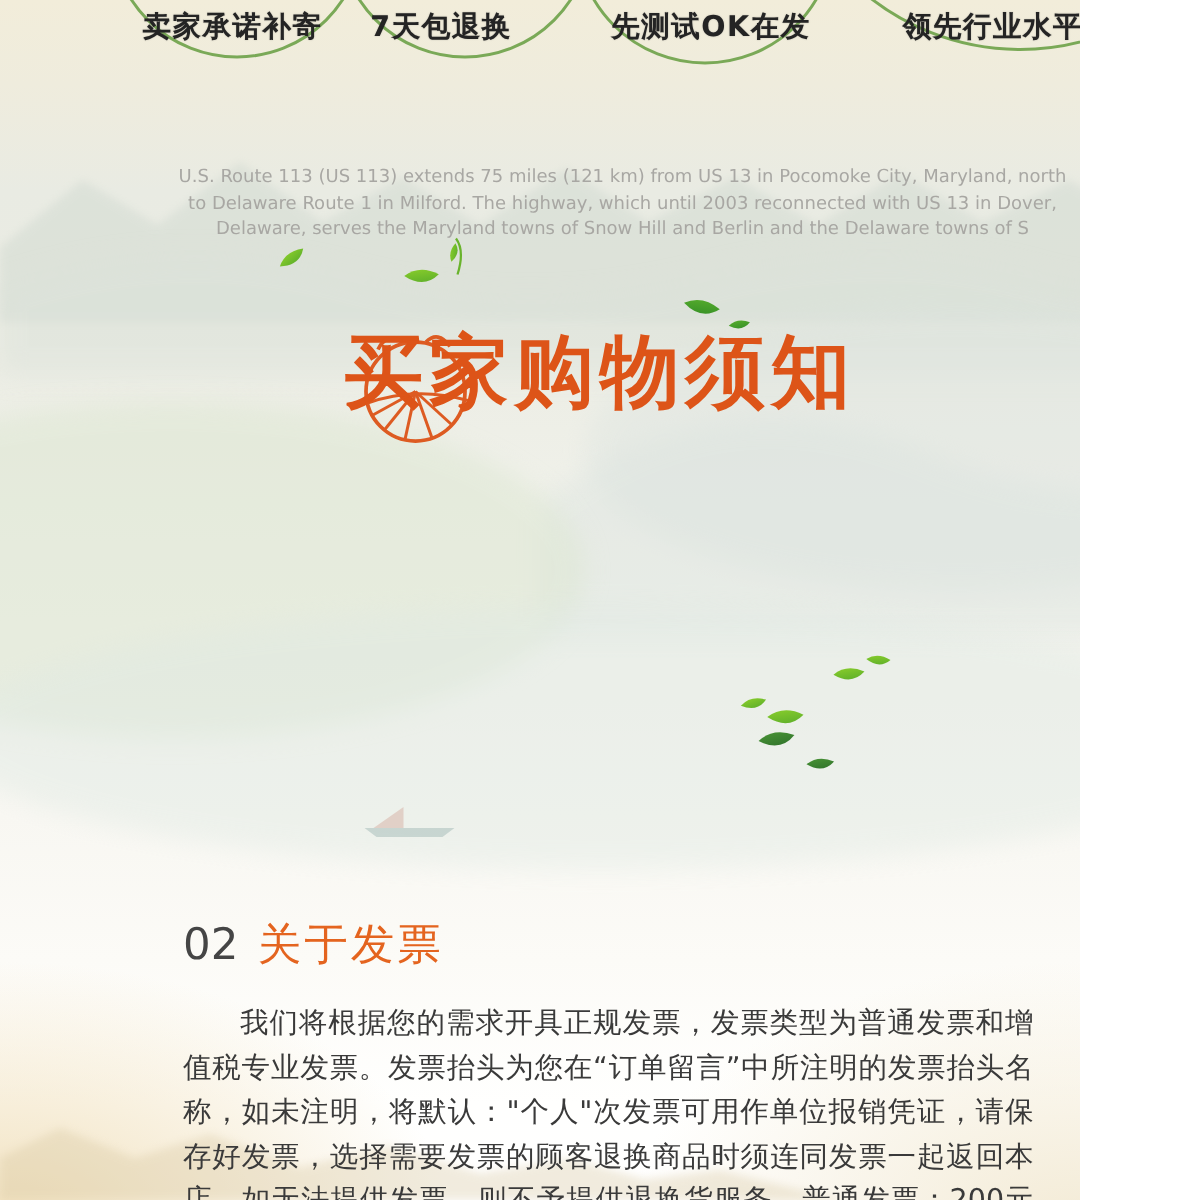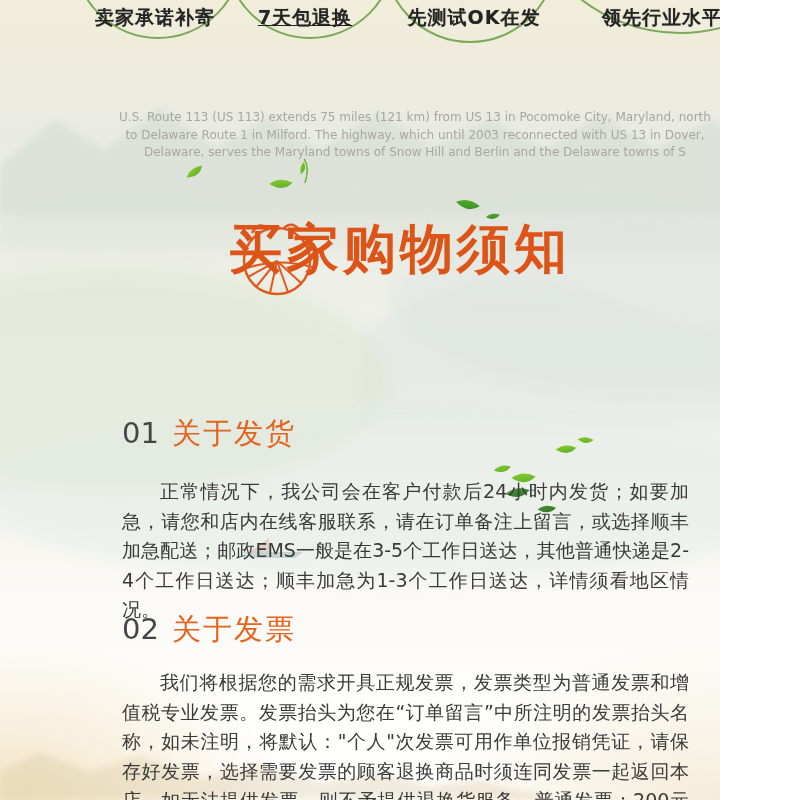--- a/index.html
+++ b/index.html
@@ -13,21 +13,21 @@
   }
   svg{display:block;}
   .bg-art{position:absolute;left:0;top:0;width:800px;height:800px;pointer-events:none;}
   .rings{position:absolute;left:0;top:0;width:800px;height:62px;pointer-events:none;}
   .badge-label{
     position:absolute;top:5px;transform:translateX(-50%);
     font-size:19px;font-weight:bold;color:#242424;letter-spacing:1px;white-space:nowrap;
     text-shadow:0 0 1px rgba(60,60,60,.35);
   }
   .badge-label.b1{left:155px;}
-  .badge-label.b2{left:305px;text-decoration:underline;}
+  .badge-label.b2{left:294px;}
   .badge-label.b3{left:474px;}
   .badge-label.b4{left:662px;}
   .intro{
     position:absolute;left:100px;top:94px;width:600px;margin:15px;
     text-align:center;font-size:12px;line-height:17.5px;color:#a8a7a3;
   }
   .leaves{position:absolute;left:0;top:0;width:800px;height:800px;pointer-events:none;}
   .title-wrap{position:absolute;left:0;top:212px;width:800px;text-align:center;}
   .page-title{
     margin:0;display:inline-block;
@@ -149,26 +149,20 @@
         <path d="M0,2 Q8,-8 22,-5 Q15,7 0,2 Z" fill="url(#lg)"></path>
       </g>
     <g transform="translate(506,492) rotate(8) scale(1.05)">
         <path d="M0,2 Q8,-8 22,-5 Q15,7 0,2 Z" fill="url(#lgk)"></path>
       </g>
     <g transform="translate(538,508) rotate(12) scale(0.8)">
         <path d="M0,2 Q8,-8 22,-5 Q15,7 0,2 Z" fill="url(#lgk)"></path>
       </g>
   </svg>
 
-  <section class="section sec-shipping">
-    <div class="sec-head">
-      <span class="sec-num">01</span><span class="sec-title">关于发货</span>
-    </div>
-    <p class="sec-body">正常情况下，我公司会在客户付款后24小时内发货；如要加急，请您和店内在线客服联系，请在订单备注上留言，或选择顺丰加急配送；邮政EMS一般是在3-5个工作日送达，其他普通快递是2-4个工作日送达；顺丰加急为1-3个工作日送达，详情须看地区情况。</p>
-  </section>
 
   <section class="section sec-invoice">
     <div class="sec-head">
       <span class="sec-num">02</span><span class="sec-title">关于发票</span>
     </div>
     <p class="sec-body">我们将根据您的需求开具正规发票，发票类型为普通发票和增值税专业发票。发票抬头为您在“订单留言”中所注明的发票抬头名称，如未注明，将默认："个人"次发票可用作单位报销凭证，请保存好发票，选择需要发票的顾客退换商品时须连同发票一起返回本店，如无法提供发票，则不予提供退换货服务。普通发票：200元起（可累计）税点5%，需提供发票抬头！增值税发票：1000元起（可累计）税点12%，需提供发票抬头，纳税人识别号，地址和电话，开户行及账号</p>
   </section>
 
 </div>
 

